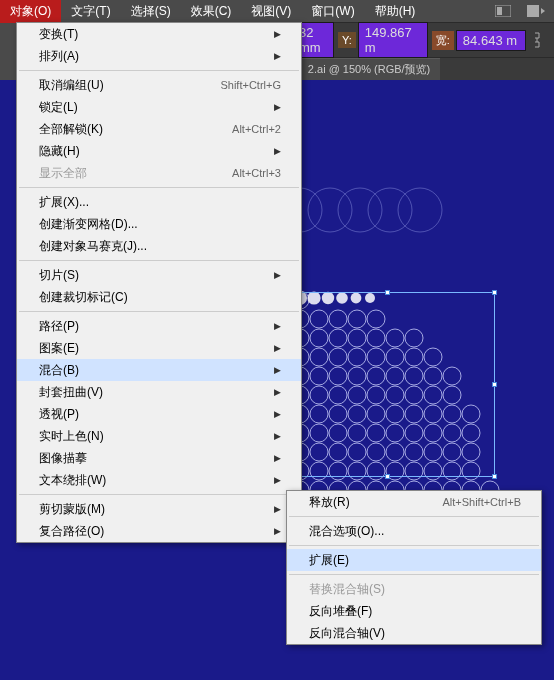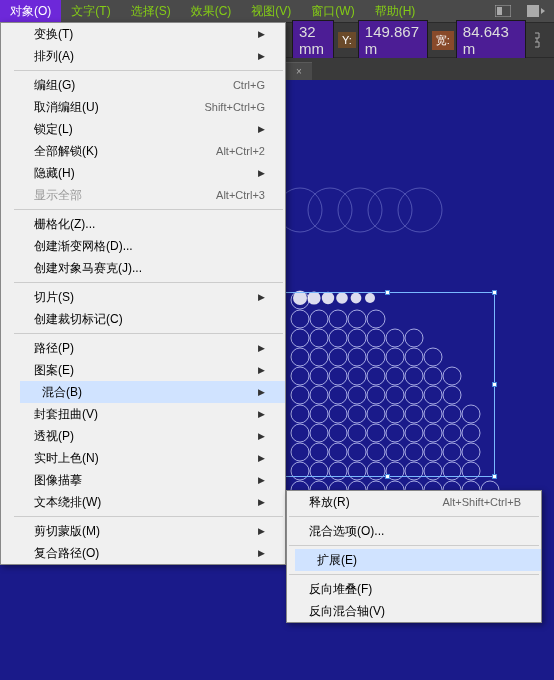--- a/index.html
+++ b/index.html
@@ -1,40 +1,40 @@
 <!DOCTYPE html>
 <html><head>
 <meta charset="utf-8">
 <style>
 * { margin: 0; padding: 0; box-sizing: border-box; }
 body { font-family: "Microsoft YaHei", Arial, sans-serif; font-size: 12px; background: #4a4a4a; width: 554px; height: 680px; overflow: hidden; position: relative; color: #ddd; }
 .menubar { height: 22px; background: #4a4a4a; display: flex; align-items: center; font-size: 12px; }
-.menubar .menu-item { padding: 3px 10px; color: #84cc16; cursor: default; }
-.menubar .menu-item.active { background: #6d28d9; color: #fff; }
+.menubar .menu-item { padding: 3px 10px; color: #ffffff; cursor: default; }
+.menubar .menu-item.active { background: #b91c1c; color: #fff; }
 .menubar .spacer { flex: 1; }
 .menubar .icon-btn { width: 26px; height: 18px; margin: 0 4px; display: flex; align-items: center; justify-content: center; }
 .toolbar { height: 36px; background: #3a3a3a; border-top: 1px solid #2a2a2a; border-bottom: 1px solid #2a2a2a; display: flex; align-items: center; padding: 0 6px; gap: 4px; position: relative; }
 .toolbar .field { display: flex; align-items: center; gap: 2px; }
 .toolbar .field-label { background: #6a4a2a; color: #fff; padding: 2px 4px; font-size: 11px; }
-.toolbar .field-input { background: #4c1d95; color: #ddd; border: 1px solid #1a1a1a; padding: 2px 6px; font-size: 15px; width: 70px; }
+.toolbar .field-input { background: #6d28d9; color: #ddd; border: 1px solid #1a1a1a; padding: 2px 6px; font-size: 13px; width: 70px; }
 .toolbar .link-icon { width: 14px; height: 22px; display: flex; align-items: center; justify-content: center; }
 .tabs { height: 22px; background: #3a3a3a; display: flex; align-items: flex-end; font-size: 11px; }
 .tabs .tab { padding: 3px 10px; background: #4a4a4a; color: #ccc; border-top: 1px solid #5a5a5a; display: flex; align-items: center; gap: 6px; }
 .tabs .tab .close { color: #aaa; font-size: 10px; }
 .canvas-area { position: absolute; left: 0; top: 80px; right: 0; bottom: 0; background: #1a1a8a; }
 .selection-box { position: absolute; border: 1px solid #7ab8ff; pointer-events: none; }
 .handle { position: absolute; width: 5px; height: 5px; background: #fff; border: 1px solid #4a8add; }
 .dropdown-menu { position: absolute; background: #f0f0f0; color: #000; border: 1px solid #888; box-shadow: 2px 2px 6px rgba(0,0,0,0.4); font-size: 12px; min-width: 256px; }
 .dropdown-menu .menu-row { display: flex; justify-content: space-between; align-items: center; padding: 3px 20px 3px 22px; line-height: 16px; cursor: default; }
-.dropdown-menu .menu-row.hover { background: #d0e3ff; margin-left: 8px; }
+.dropdown-menu .menu-row.hover { background: #d0e3ff; }
 .dropdown-menu .menu-row.disabled { color: #999; }
 .dropdown-menu .sep { height: 1px; background: #ccc; margin: 3px 2px; }
 .dropdown-menu .shortcut { color: #666; font-size: 11px; margin-left: 20px; }
 .dropdown-menu .arrow { color: #333; font-size: 9px; }
-#main-menu { left: 0; top: 22px; width: 286px; padding-left: 11px; }
+#main-menu { left: 16px; top: 22px; width: 286px; }
 #sub-menu { left: 286px; top: 490px; width: 256px; }
 </style>
 </head>
 <body>
 
 <div class="canvas-area">
   <svg id="artwork" style="position:absolute;left:0;top:0;width:554px;height:600px">
       <circle cx="300" cy="130" r="22" fill="none" stroke="rgba(180,190,255,0.35)"></circle>
       <circle cx="330" cy="130" r="22" fill="none" stroke="rgba(180,190,255,0.35)"></circle>
       <circle cx="360" cy="130" r="22" fill="none" stroke="rgba(180,190,255,0.35)"></circle>
@@ -185,37 +185,34 @@
   <span class="link-icon">
     <svg width="8" height="18" viewBox="0 0 8 18">
         <path d="M2 2 h4 v5 h-4 M2 11 h4 v5 h-4 M4 7 v4" stroke="#aaa" fill="none"></path>
       </svg>
   </span>
 </div>
 
 <div class="tabs" style="position:absolute;left:286px;top:58px;right:0">
   <div class="tab">
     <span class="close">×</span>
+    <span>2.ai @ 150% (RGB/预览)</span>
   </div>
 </div>
 
 <div id="main-menu" class="dropdown-menu">
     <div class="menu-row">
       <span>变换(T)</span>
       <span class="arrow">▶</span>
     </div>
     <div class="menu-row">
       <span>排列(A)</span>
       <span class="arrow">▶</span>
     </div>
     <div class="sep"></div>
-    <div class="menu-row">
-      <span>编组(G)</span>
-      <span class="shortcut">Ctrl+G</span>
-    </div>
     <div class="menu-row">
       <span>取消编组(U)</span>
       <span class="shortcut">Shift+Ctrl+G</span>
     </div>
     <div class="menu-row">
       <span>锁定(L)</span>
       <span class="arrow">▶</span>
     </div>
     <div class="menu-row">
       <span>全部解锁(K)</span>
@@ -224,21 +221,21 @@
     <div class="menu-row">
       <span>隐藏(H)</span>
       <span class="arrow">▶</span>
     </div>
     <div class="menu-row disabled">
       <span>显示全部</span>
       <span class="shortcut">Alt+Ctrl+3</span>
     </div>
     <div class="sep"></div>
     <div class="menu-row">
-      <span>栅格化(Z)...</span>
+      <span>扩展(X)...</span>
     </div>
     <div class="menu-row">
       <span>创建渐变网格(D)...</span>
     </div>
     <div class="menu-row">
       <span>创建对象马赛克(J)...</span>
     </div>
     <div class="sep"></div>
     <div class="menu-row">
       <span>切片(S)</span>
@@ -298,19 +295,22 @@
     </div>
     <div class="sep"></div>
     <div class="menu-row">
       <span>混合选项(O)...</span>
     </div>
     <div class="sep"></div>
     <div class="menu-row hover">
       <span>扩展(E)</span>
     </div>
     <div class="sep"></div>
+    <div class="menu-row disabled">
+      <span>替换混合轴(S)</span>
+    </div>
     <div class="menu-row">
       <span>反向堆叠(F)</span>
     </div>
     <div class="menu-row">
       <span>反向混合轴(V)</span>
     </div>
   </div>
 
 </body></html>

